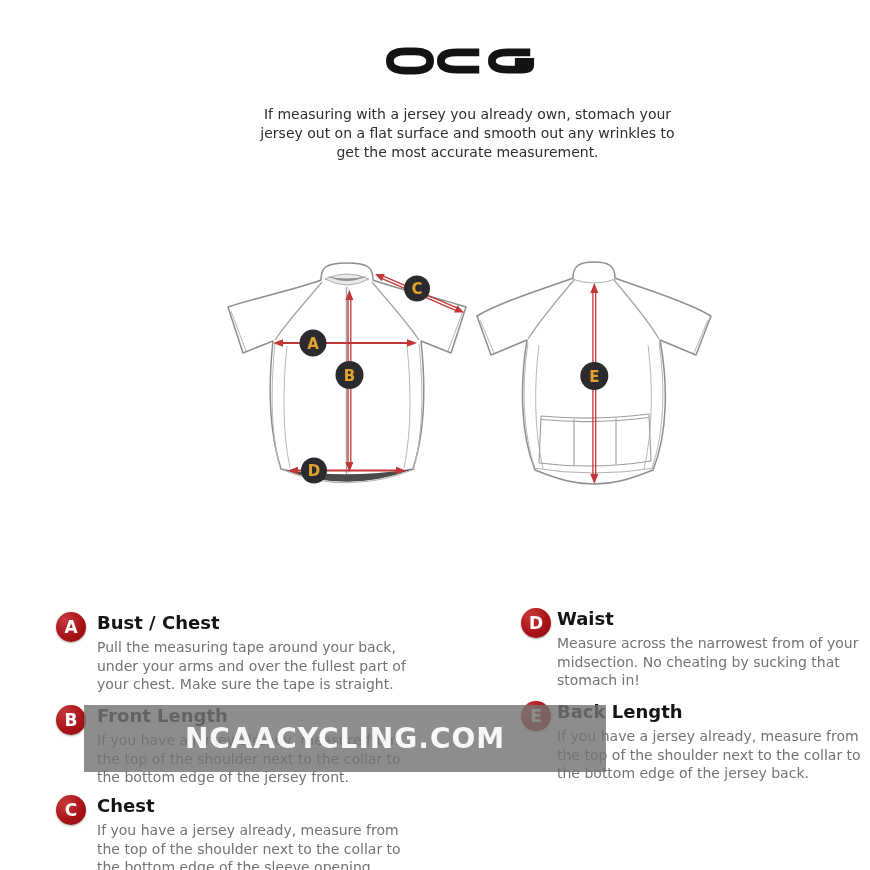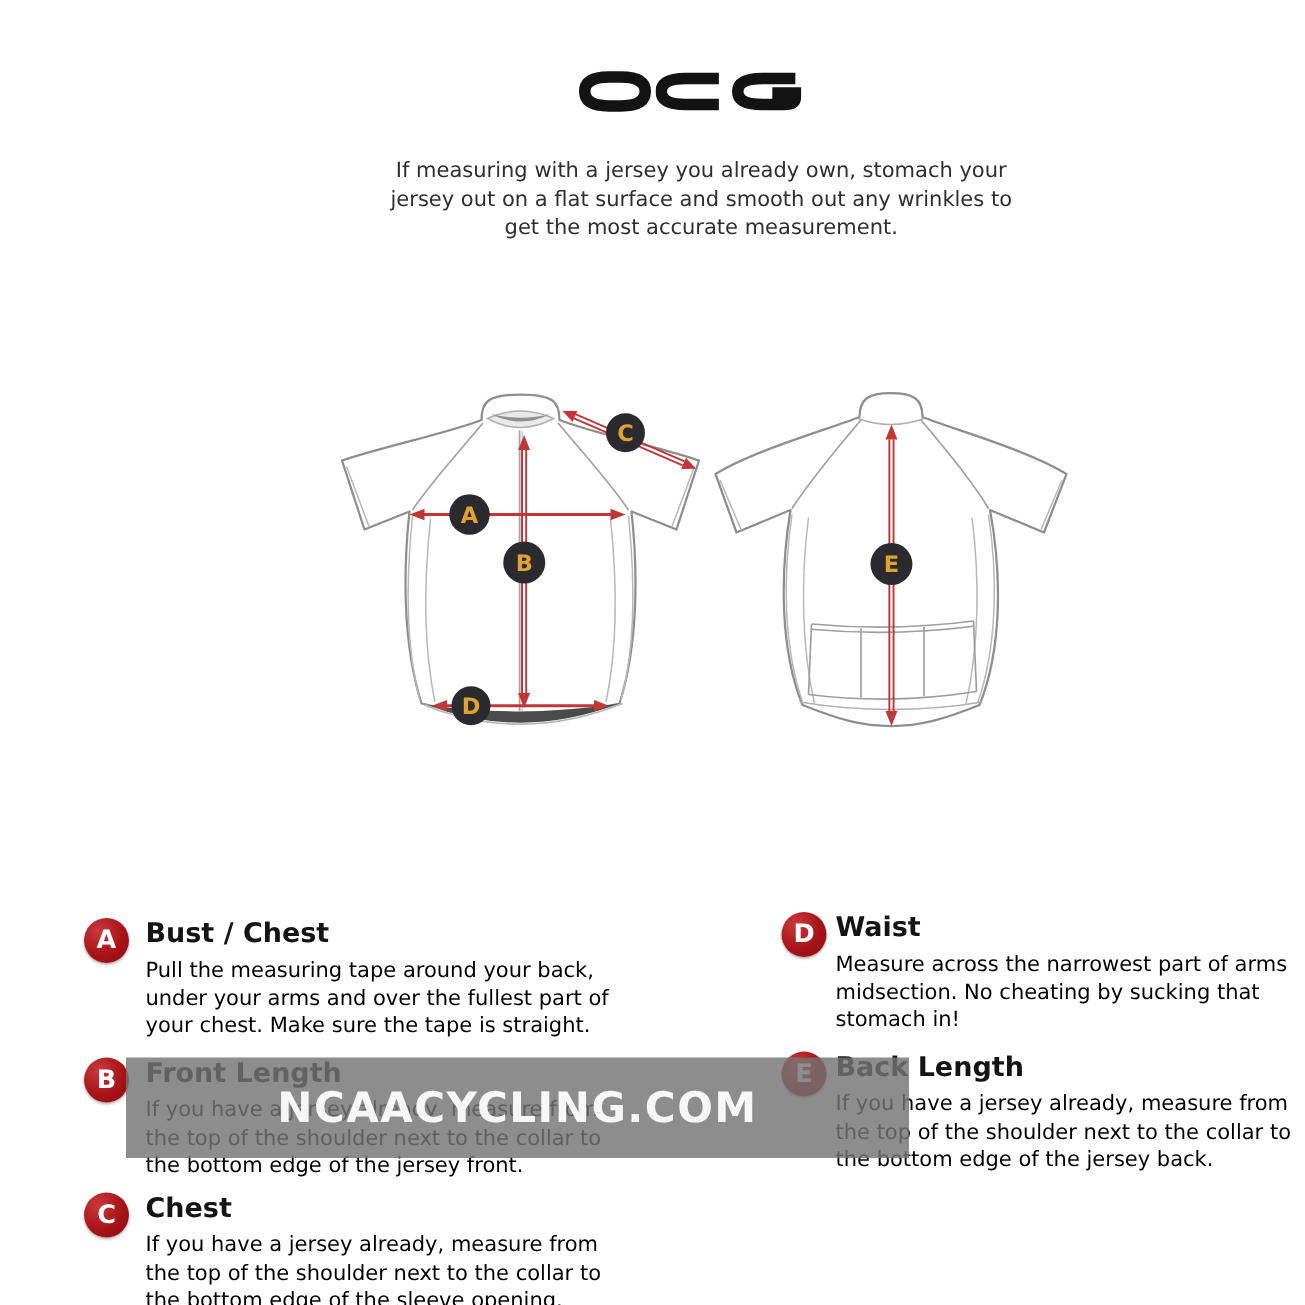--- a/index.html
+++ b/index.html
@@ -29,21 +29,21 @@
     background:radial-gradient(circle at 32% 28%, #c8393c 0%, #a81317 55%, #8c0e12 100%);
     box-shadow:0 1px 2px rgba(0,0,0,0.35);
     color:#ffffff;font-weight:bold;font-size:17px;
     display:flex;align-items:center;justify-content:center;
     flex:0 0 30px;
   }
   .content{margin-left:11px;}
   .col-right .content{margin-left:6px;}
   .legend-title{font-size:18px;font-weight:bold;color:#141414;
                 line-height:22px;margin-bottom:4px;white-space:nowrap;}
-  .legend-line{font-size:14px;color:#000000;line-height:18.5px;white-space:nowrap;}
+  .legend-line{font-size:14px;color:#737373;line-height:18.5px;white-space:nowrap;}
 
   
   #watermark{
     left:84px;top:705px;width:522px;height:67px;
     background:rgba(116,116,116,0.82);
     display:flex;align-items:center;justify-content:center;
     z-index:5;
   }
   #watermark span{
     color:rgba(255,255,255,0.93);
@@ -228,21 +228,21 @@
     <div class="legend-line">the bottom edge of the sleeve opening.</div>
   </div>
 </div>
 
 <div class="legend-item col-right" style="left:521px;top:608px;">
   <div class="badge">
     <span>D</span>
   </div>
   <div class="content">
     <div class="legend-title">Waist</div>
-    <div class="legend-line">Measure across the narrowest part of arms</div>
+    <div class="legend-line">Measure across the narrowest from of your</div>
     <div class="legend-line">midsection. No cheating by sucking that</div>
     <div class="legend-line">stomach in!</div>
   </div>
 </div>
 
 <div class="legend-item col-right" style="left:521px;top:701px;">
   <div class="badge">
     <span>E</span>
   </div>
   <div class="content">

